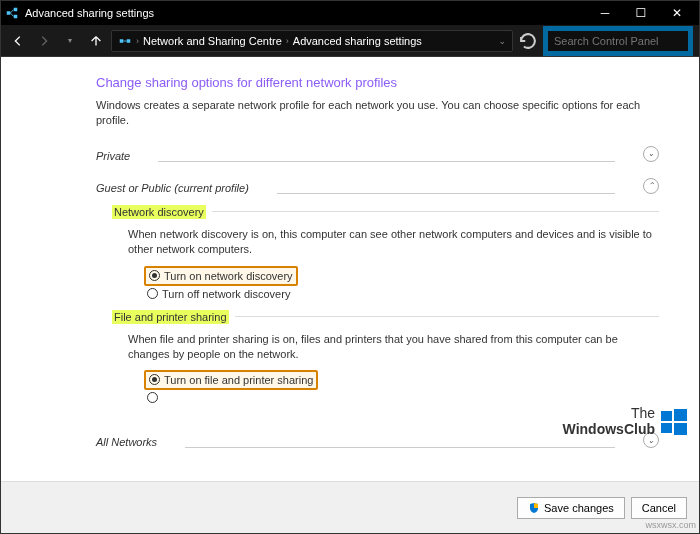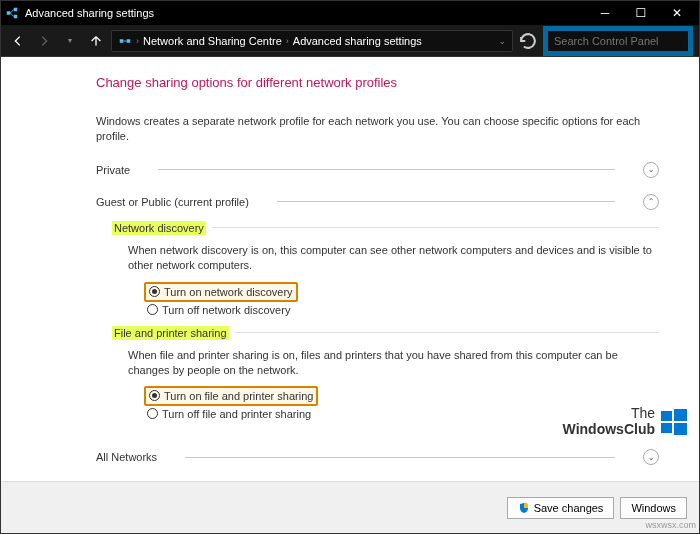--- a/index.html
+++ b/index.html
@@ -17,24 +17,24 @@
     .navbtn svg { width: 14px; height: 14px; }
     .breadcrumb { flex: 1; display: flex; align-items: center; gap: 4px; padding: 0 6px; height: 22px; background: #0f0f0f; border: 1px solid #333; border-radius: 2px; }
     .breadcrumb-icon { width: 14px; height: 14px; display: inline-flex; }
     .breadcrumb .sep { color: #888; font-size: 9px; }
     .breadcrumb .crumb { color: #fff; }
     .refresh { width: 22px; height: 22px; display: flex; align-items: center; justify-content: center; color: #ccc; }
     .search { width: 150px; height: 22px; background: #0f0f0f; border: 5px solid #0369a1; color: #888; padding: 10px 6px; font-size: 11px; }
     
     .content { flex: 1; background: #fff; padding: 18px 40px 10px 95px; overflow-y: auto; font-size: 11px; color: #333; position: relative; }
     
-    .heading { color: #be185d; font-size: 13px; font-weight: normal; margin-bottom: 24px; }
+    .heading { color: #8b5cf6; font-size: 13px; font-weight: normal; margin-bottom: 8px; }
     .subtext { color: #333; font-size: 11px; margin-bottom: 14px; line-height: 1.4; }
     
-    .profile-row { display: flex; align-items: center; gap: 22px; padding: 3px 0; cursor: pointer; }
+    .profile-row { display: flex; align-items: flex-end; gap: 22px; padding: 3px 0; cursor: pointer; font-style: italic; }
     .profile-row .label { font-size: 11px; }
     .profile-row .line { flex: 1; height: 1px; background: #ccc; margin: 0 6px; }
     .chev { width: 16px; height: 16px; border: 1px solid #aaa; border-radius: 50%; display: flex; align-items: center; justify-content: center; font-size: 8px; color: #555; }
     
     .subsection { margin: 8px 0 2px 16px; }
     .subhead-row { display: flex; align-items: center; gap: 6px; }
     .subhead { font-size: 11px; padding: 1px 2px; }
     .highlight { background: #e8ff5e; }
     .subhead-row .line { flex: 1; height: 1px; background: #ddd; }
     
@@ -166,21 +166,20 @@
       <div class="desc">When file and printer sharing is on, files and printers that you have shared from this computer can be changes by people on the network.</div>
       <div class="radio-group">
         <span class="radio-boxed">
           <label class="radio-row">
             <span class="radio-circle checked"></span>
             <span>Turn on file and printer sharing</span>
           </label>
         </span>
         <label class="radio-row">
           <span class="radio-circle"></span>
-          <span>Turn off file and printer sharing</span>
         </label>
       </div>
     </div>
 
     <div class="profile-row" style="margin-top:24px">
       <span class="label">All Networks</span>
       <span class="line"></span>
       <span class="chev">⌄</span>
     </div>
 
@@ -204,19 +203,19 @@
 
   <div class="footer">
     <button class="btn">
       <svg class="shield" viewBox="0 0 12 12">
           <path d="M6 1 L10 2 L10 6 Q10 10 6 11 Q2 10 2 6 L2 2 Z" fill="#0078d4"></path>
           <path d="M6 1 L10 2 L10 6 L6 6 Z" fill="#ffb900"></path>
         </svg>
       <span>Save changes</span>
     </button>
     <button class="btn">
-      <span>Windows</span>
+      <span>Cancel</span>
     </button>
   </div>
 
 </div>
 
 <div class="domain-mark">wsxwsx.com</div>
 
 </body></html>

